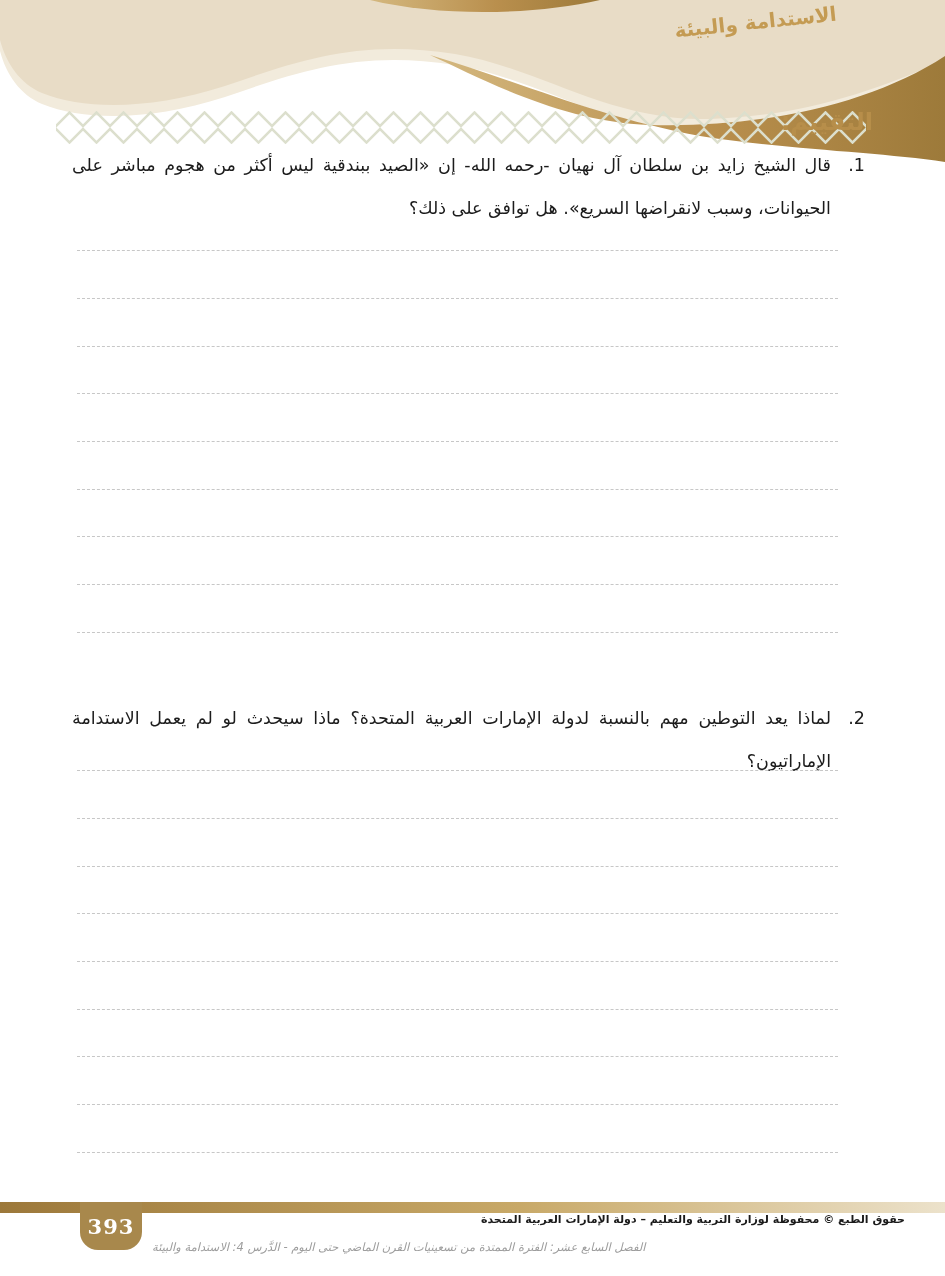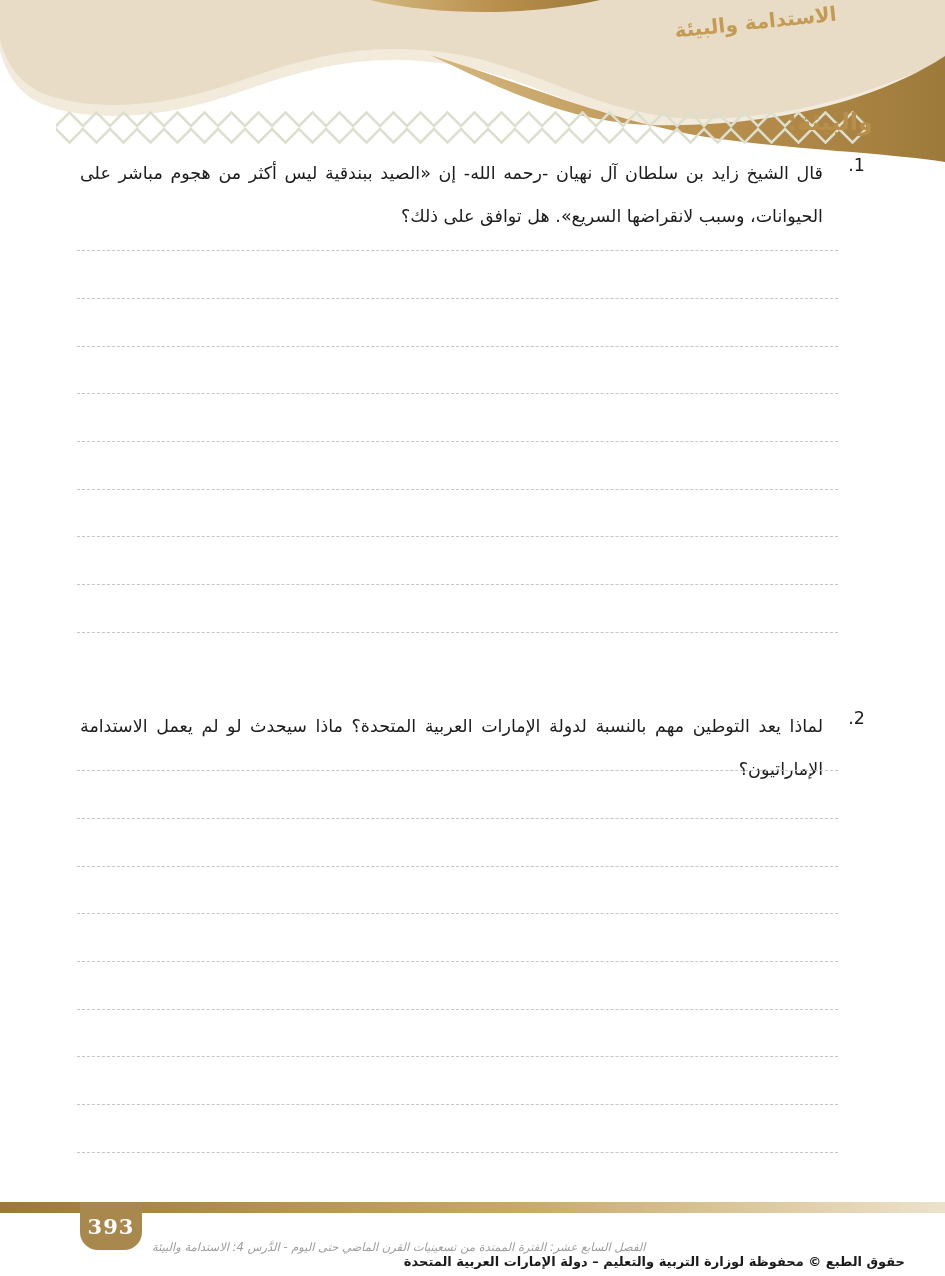--- a/index.html
+++ b/index.html
@@ -25,44 +25,44 @@
   }
   
   .question{
     position:absolute;left:72px;right:80px;
     direction:rtl;display:flex;gap:12px;
     color:#1c1c1c;font-size:17.5px;line-height:43px;
   }
   .q1{top:144px;}
   .q2{top:697px;}
   .q-num{flex:0 0 22px;text-align:right;}
-  .q-text{flex:1;margin:8px;text-align:justify;}
+  .q-text{flex:1;margin:0;text-align:justify;}
   
   .answer-lines{position:absolute;left:77px;width:761px;}
   .lines-1{top:203.5px;}
   .lines-2{top:723.5px;}
   .answer-line{height:46.7px;border-bottom:1px dashed #c7c7c7;}
   
   .footer-bar{
     position:absolute;left:0;top:1202px;width:945px;height:11px;
     background:linear-gradient(to right,#9c783a 0%,#c8a968 55%,#ece2cb 100%);
   }
   .page-badge{
     position:absolute;left:80px;top:1202px;width:62px;height:48px;
     background:#a8884c;border-radius:0 0 18px 18px;
     display:flex;align-items:center;justify-content:center;
   }
   .page-badge span{
     color:#ffffff;font-family:"DejaVu Serif", serif;
     font-size:21px;font-weight:bold;letter-spacing:1px;
   }
   .footer-copyright{
-    position:absolute;top:1254px;right:40px;
+    position:absolute;top:1213px;right:40px;
     direction:rtl;white-space:nowrap;
-    color:#1a1a1a;font-size:13px;font-weight:bold;
+    color:#1a1a1a;font-size:11px;font-weight:bold;
   }
   .footer-chapter{
     position:absolute;top:1240px;left:152px;
     direction:rtl;white-space:nowrap;
     color:#9d9d9d;font-size:11.5px;font-style:italic;
   }
 </style>
 </head>
 <body>
 
@@ -100,21 +100,21 @@
 <div class="subject-label">الاستدامة والبيئة</div>
 
 <svg class="diamond-band" aria-hidden="true">
   <defs>
     <pattern id="dmnd" width="27" height="33" patternUnits="userSpaceOnUse">
       <rect x="2.9" y="5.9" width="21.2" height="21.2" transform="rotate(45 13.5 16.5)" fill="none" stroke="#dcdfcd" stroke-width="2.6"></rect>
     </pattern>
   </defs>
   <rect x="0" y="0" width="810" height="33" fill="url(#dmnd)"></rect>
 </svg>
-<div class="assessment-title">والبيئة:</div>
+<div class="assessment-title">التقييم:</div>
 
 <div class="question q1">
   <span class="q-num">1.</span>
   <p class="q-text">قال الشيخ زايد بن سلطان آل نهيان -رحمه الله- إن «الصيد ببندقية ليس أكثر من هجوم مباشر على الحيوانات، وسبب لانقراضها السريع». هل توافق على ذلك؟</p>
 </div>
 <div class="answer-lines lines-1">
   <div class="answer-line"></div>
 <div class="answer-line"></div>
     <div class="answer-line"></div>
     <div class="answer-line"></div>

